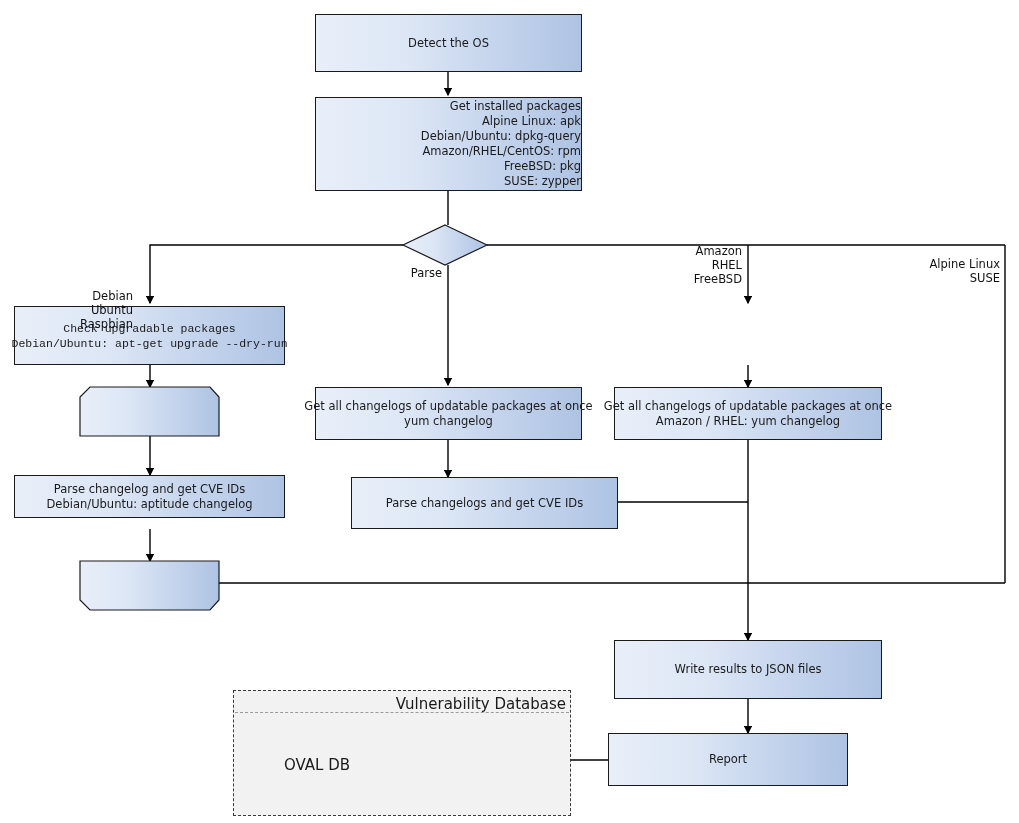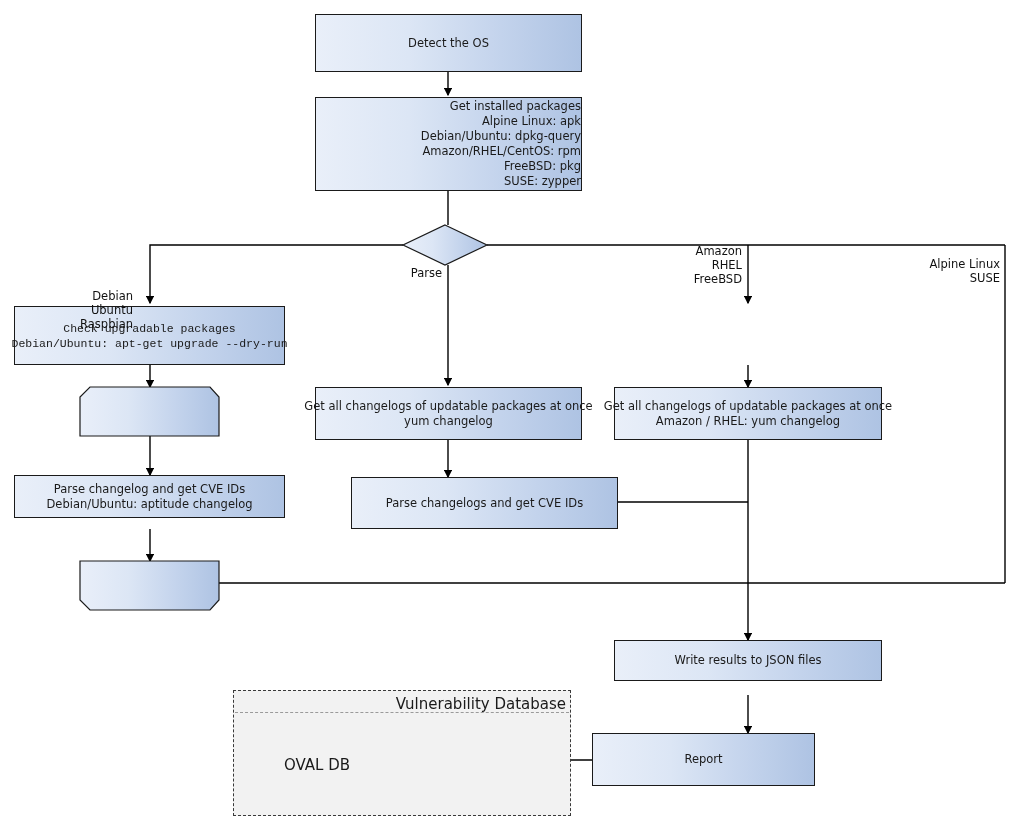--- a/index.html
+++ b/index.html
@@ -156,25 +156,25 @@
 
   <div class="node" style="left:315px;top:477px;width:267px;height:52px;margin-left:36px;">
     <span class="txt">Parse changelogs and get CVE IDs</span>
   </div>
 
 
   <div class="node overflow" style="left:614px;top:387px;width:268px;height:53px;">
     <span class="txt">Get all changelogs of updatable packages at once<br>Amazon / RHEL: yum changelog</span>
   </div>
 
-  <div class="node" style="left:614px;top:640px;width:268px;height:41px;text-align:right;">
+  <div class="node" style="left:614px;top:640px;width:268px;height:59px;text-align:right;">
     <span class="txt">Write results to JSON files</span>
   </div>
 
-  <div class="node" style="left:592px;top:733px;width:223px;height:53px;">
+  <div class="node" style="left:608px;top:733px;width:240px;height:53px;">
     <span class="txt">Report</span>
   </div>
 
   <div class="edgelabel" style="left:28px;top:244px;width:105px;margin-top:45px;">Debian<br>Ubuntu<br>Raspbian</div>
 
   <div class="edgelabel" style="left:340px;top:266px;width:102px;">Parse</div>
 
   <div class="edgelabel" style="left:640px;top:244px;width:102px;">Amazon<br>RHEL<br>FreeBSD</div>
 
   <div class="edgelabel" style="left:880px;top:257px;width:120px;">Alpine Linux<br>SUSE</div>

